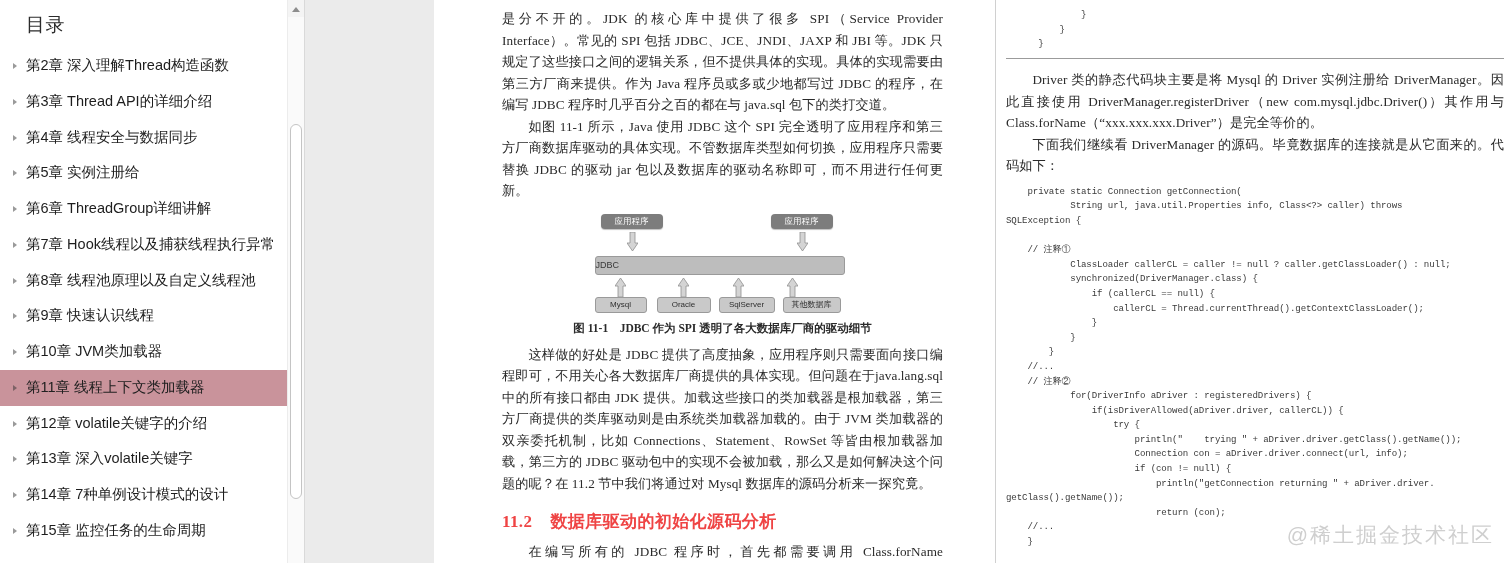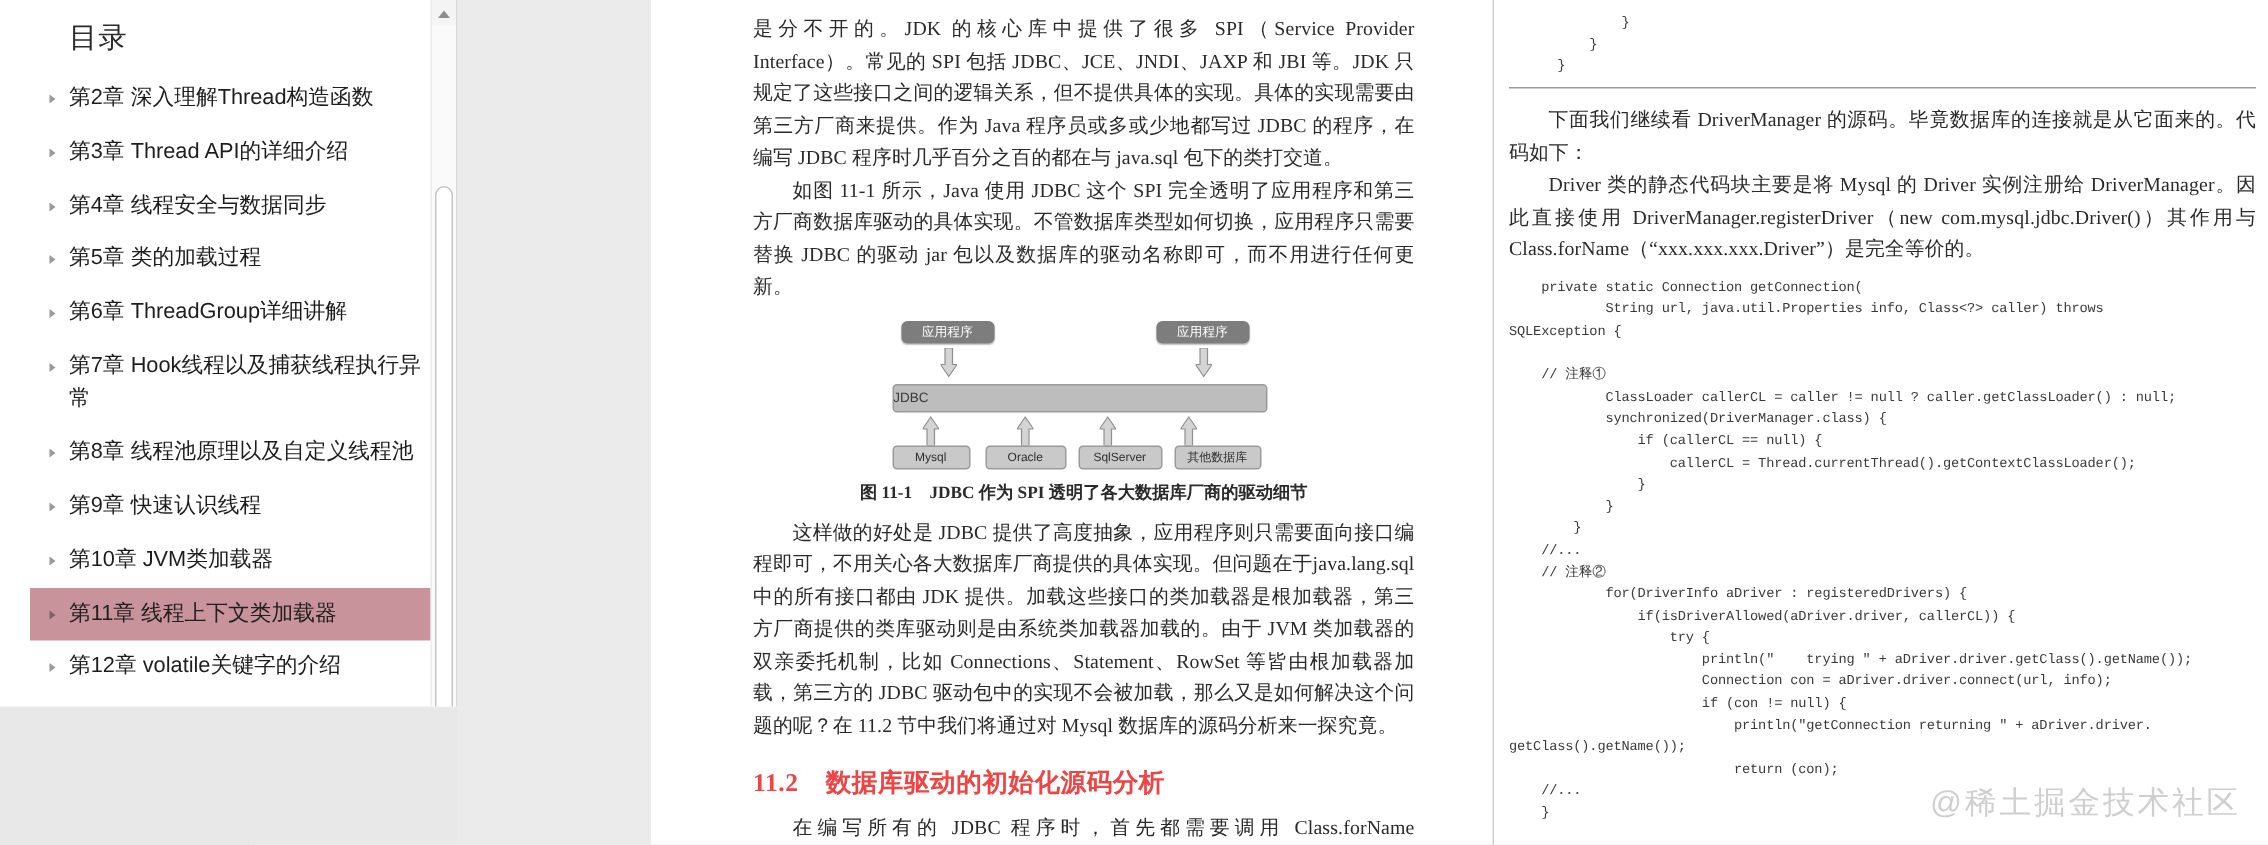--- a/index.html
+++ b/index.html
@@ -7,26 +7,25 @@
     width: 1512px; height: 563px;
     overflow: hidden;
     background: #e8e8e8;
     font-family: "Liberation Sans", sans-serif;
   }
   .app { position: relative; width: 1512px; height: 563px; display: flex; }
 
   
   .sidebar {
     position: relative;
-    width: 305px; height: 471px;
+    width: 305px; height: 563px;
     background: #ffffff;
     border-right: 1px solid #d9d9d9;
     overflow: hidden;
     flex: 0 0 305px;
-    padding-left: 20px;
   }
   .toc-title {
     font-size: 19px;
     color: #2b2b2b;
     padding: 12px 0 10px 26px;
     font-weight: 400;
     letter-spacing: .5px;
   }
   .toc-list { padding: 0; margin: 0; list-style: none; }
   .toc-item {
@@ -225,21 +224,21 @@
         <li class="toc-item">
           <span class="caret"></span>
           <span class="label">第3章 Thread API的详细介绍</span>
         </li>
         <li class="toc-item">
           <span class="caret"></span>
           <span class="label">第4章 线程安全与数据同步</span>
         </li>
         <li class="toc-item">
           <span class="caret"></span>
-          <span class="label">第5章 类的加载过程</span>
+          <span class="label">第5章 实例注册给</span>
         </li>
         <li class="toc-item">
           <span class="caret"></span>
           <span class="label">第6章 ThreadGroup详细讲解</span>
         </li>
         <li class="toc-item">
           <span class="caret"></span>
           <span class="label">第7章 Hook线程以及捕获线程执行异常</span>
         </li>
         <li class="toc-item">
@@ -347,22 +346,22 @@
 
     </section>
 
     <div class="col-divider"></div>
 
     <section class="col col-right">
       <pre class="code rcode">              }
           }
       }</pre>
       <div class="rule thin" style="margin:6px 0 10px 0;"></div>
+      <p class="bp indent">Driver 类的静态代码块主要是将 Mysql 的 Driver 实例注册给 DriverManager。因此直接使用 DriverManager.registerDriver（new com.mysql.jdbc.Driver()）其作用与 Class.forName（“xxx.xxx.xxx.Driver”）是完全等价的。</p>
       <p class="bp indent">下面我们继续看 DriverManager 的源码。毕竟数据库的连接就是从它面来的。代码如下：</p>
-      <p class="bp indent">Driver 类的静态代码块主要是将 Mysql 的 Driver 实例注册给 DriverManager。因此直接使用 DriverManager.registerDriver（new com.mysql.jdbc.Driver()）其作用与 Class.forName（“xxx.xxx.xxx.Driver”）是完全等价的。</p>
       <pre class="code rcode" style="margin-top:8px;">    private static Connection getConnection(
             String url, java.util.Properties info, Class&lt;?&gt; caller) throws
 SQLException {
 
     // 注释①
             ClassLoader callerCL = caller != null ? caller.getClassLoader() : null;
             synchronized(DriverManager.class) {
                 if (callerCL == null) {
                     callerCL = Thread.currentThread().getContextClassLoader();
                 }

